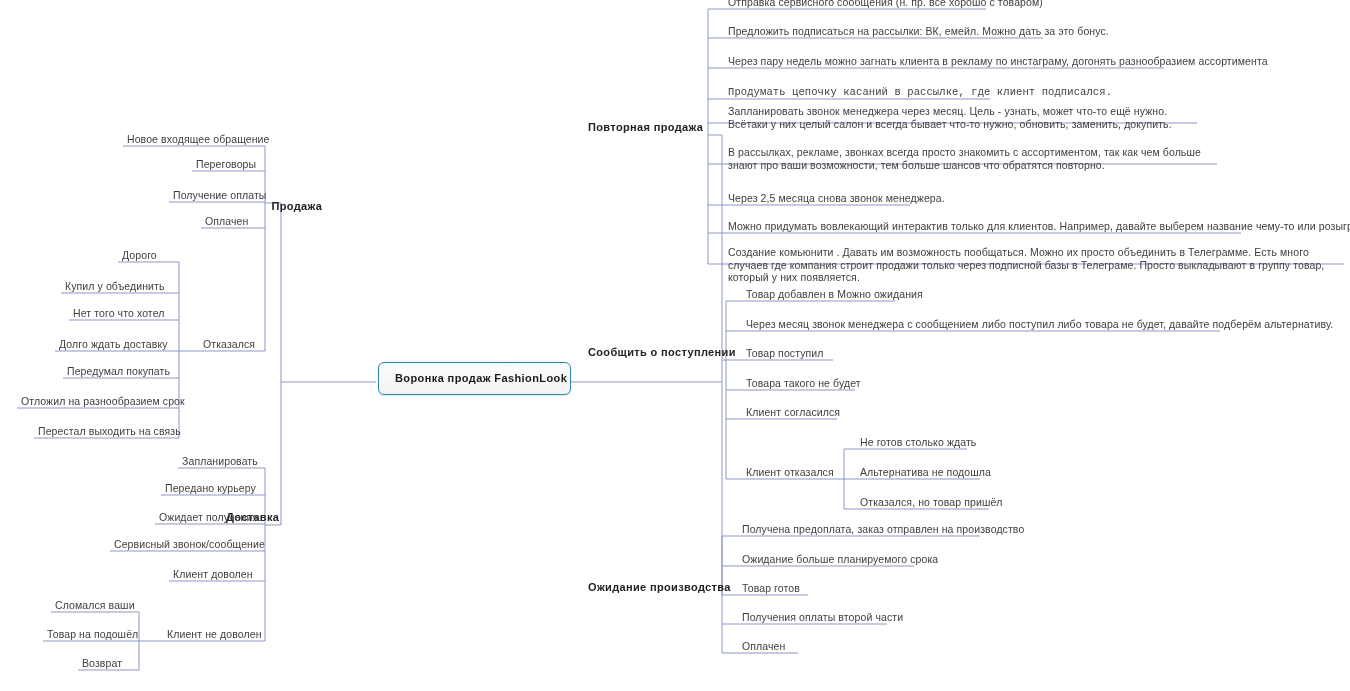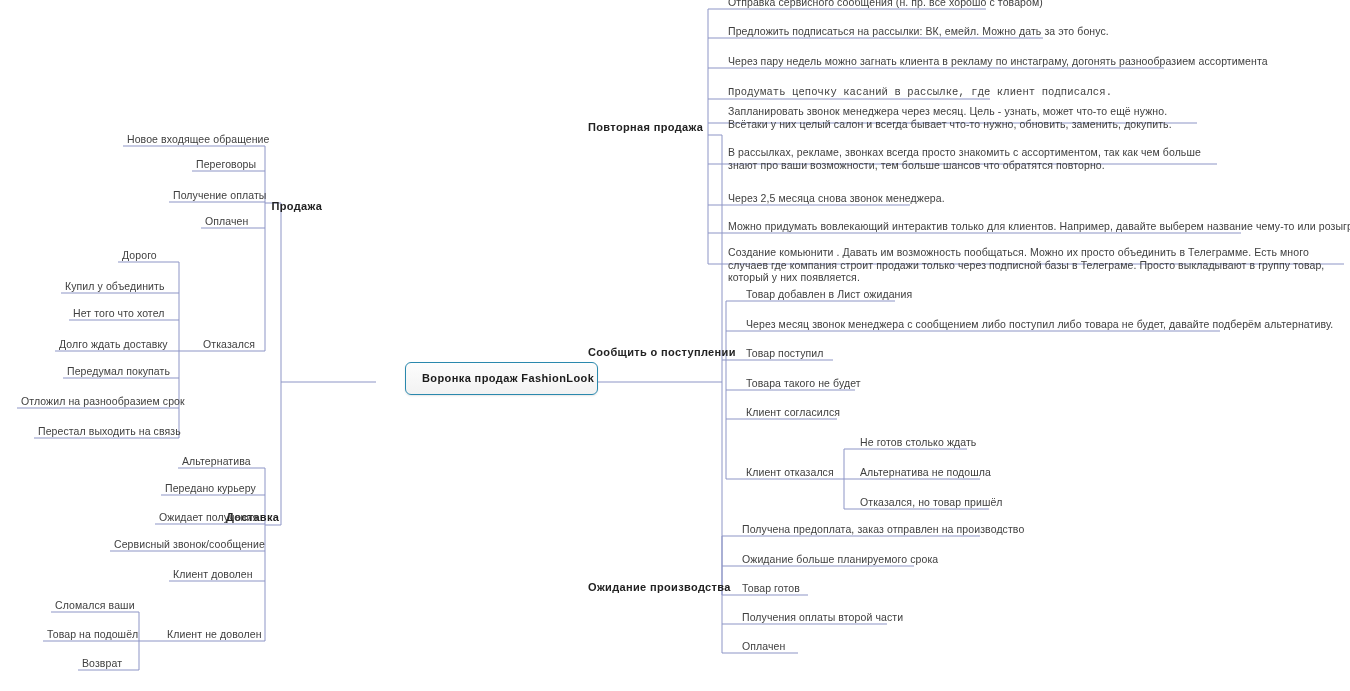--- a/index.html
+++ b/index.html
@@ -125,56 +125,56 @@
       <path d="M722 536 L722 653" stroke="#8d95c6" stroke-width="1" fill="none"></path>
       <path d="M722 595 L722 595" stroke="#8d95c6" stroke-width="1" fill="none"></path>
       <path d="M722 536 L980 536" stroke="#8d95c6" stroke-width="1" fill="none"></path>
       <path d="M722 566 L914 566" stroke="#8d95c6" stroke-width="1" fill="none"></path>
       <path d="M722 595 L808 595" stroke="#8d95c6" stroke-width="1" fill="none"></path>
       <path d="M722 624 L887 624" stroke="#8d95c6" stroke-width="1" fill="none"></path>
       <path d="M722 653 L798 653" stroke="#8d95c6" stroke-width="1" fill="none"></path>
     </svg>
 
   <div id="nodes">
-      <div class="node root" style="left: 378px; top: 362px; width: 159px; margin-left: 27px;">Воронка продаж FashionLook</div>
+      <div class="node root" style="left: 378px; top: 362px; width: 159px;">Воронка продаж FashionLook</div>
       <div class="node branch" style="top: 200px; left: 228.391px; margin-left: 43px;">Продажа</div>
       <div class="node leaf" style="left: 125px; top: 133px;">Новое входящее обращение</div>
       <div class="node leaf" style="left: 194px; top: 158px;">Переговоры</div>
       <div class="node leaf" style="left: 171px; top: 189px;">Получение оплаты</div>
       <div class="node leaf" style="left: 203px; top: 215px;">Оплачен</div>
       <div class="node leaf" style="left: 201px; top: 338px;">Отказался</div>
       <div class="node leaf" style="left: 120px; top: 249px;">Дорого</div>
       <div class="node leaf" style="left: 63px; top: 280px;">Купил у объединить</div>
       <div class="node leaf" style="left: 71px; top: 307px;">Нет того что хотел</div>
       <div class="node leaf" style="left: 57px; top: 338px;">Долго ждать доставку</div>
       <div class="node leaf" style="left: 65px; top: 365px;">Передумал покупать</div>
       <div class="node leaf" style="left: 19px; top: 395px;">Отложил на разнообразием срок</div>
       <div class="node leaf" style="left: 36px; top: 425px;">Перестал выходить на связь</div>
       <div class="node branch" style="top: 511px; left: 225.938px;">Доставка</div>
-      <div class="node leaf" style="left: 180px; top: 455px;">Альтернатива</div>
+      <div class="node leaf" style="left: 180px; top: 455px;">Запланировать</div>
       <div class="node leaf" style="left: 163px; top: 482px;">Передано курьеру</div>
       <div class="node leaf" style="left: 157px; top: 511px;">Ожидает получения</div>
       <div class="node leaf" style="left: 112px; top: 538px;">Сервисный звонок/сообщение</div>
       <div class="node leaf" style="left: 171px; top: 568px;">Клиент доволен</div>
       <div class="node leaf" style="left: 165px; top: 628px;">Клиент не доволен</div>
       <div class="node leaf" style="left: 53px; top: 599px;">Сломался ваши</div>
       <div class="node leaf" style="left: 45px; top: 628px;">Товар на подошёл</div>
       <div class="node leaf" style="left: 80px; top: 657px;">Возврат</div>
       <div class="node branch" style="top: 121px; left: 588px;">Повторная продажа</div>
       <div class="node leaf" style="left: 726px; top: -4px;">Отправка сервисного сообщения (н. пр. всё хорошо с товаром)</div>
       <div class="node leaf" style="left: 726px; top: 25px;">Предложить подписаться на рассылки: ВК, емейл. Можно дать за это бонус.</div>
       <div class="node leaf" style="left: 726px; top: 55px;">Через пару недель можно загнать клиента в рекламу по инстаграму, догонять разнообразием ассортимента</div>
       <div class="node leaf" style="left: 726px; top: 86px; font-family: Liberation Mono, monospace;">Продумать цепочку касаний в рассылке, где клиент подписался.</div>
       <div class="node leaf multiline" style="left: 726px; width: 467px; top: 105px;">Запланировать звонок менеджера через месяц. Цель - узнать, может что-то ещё нужно. Всётаки у них целый салон и всегда бывает что-то нужно, обновить, заменить, докупить.</div>
       <div class="node leaf multiline" style="left: 726px; width: 487px; top: 146px;">В рассылках, рекламе, звонках всегда просто знакомить с ассортиментом, так как чем больше знают про ваши возможности, тем больше шансов что обратятся повторно.</div>
       <div class="node leaf" style="left: 726px; top: 192px;">Через 2,5 месяца снова звонок менеджера.</div>
       <div class="node leaf" style="left: 726px; top: 220px;">Можно придумать вовлекающий интерактив только для клиентов. Например, давайте выберем название чему-то или розыгрыш.</div>
       <div class="node leaf multiline" style="left: 726px; width: 614px; top: 246px;">Создание комьюнити . Давать им возможность пообщаться. Можно их просто объединить в Телеграмме. Есть много случаев где компания строит продажи только через подписной базы в Телеграме. Просто выкладывают в группу товар, который у них появляется.</div>
       <div class="node branch" style="top: 346px; left: 588px;">Сообщить о поступлении</div>
-      <div class="node leaf" style="left: 744px; top: 288px;">Товар добавлен в Лист ожидания</div>
+      <div class="node leaf" style="left: 744px; top: 288px;">Товар добавлен в Можно ожидания</div>
       <div class="node leaf" style="left: 744px; top: 318px; text-align: right;">Через месяц звонок менеджера с сообщением либо поступил либо товара не будет, давайте подберём альтернативу.</div>
       <div class="node leaf" style="left: 744px; top: 347px;">Товар поступил</div>
       <div class="node leaf" style="left: 744px; top: 377px;">Товара такого не будет</div>
       <div class="node leaf" style="left: 744px; top: 406px;">Клиент согласился</div>
       <div class="node leaf" style="left: 744px; top: 466px;">Клиент отказался</div>
       <div class="node leaf" style="left: 858px; top: 436px;">Не готов столько ждать</div>
       <div class="node leaf" style="left: 858px; top: 466px;">Альтернатива не подошла</div>
       <div class="node leaf" style="left: 858px; top: 496px;">Отказался, но товар пришёл</div>
       <div class="node branch" style="top: 581px; left: 588px;">Ожидание производства</div>
       <div class="node leaf" style="left: 740px; top: 523px;">Получена предоплата, заказ отправлен на производство</div>

